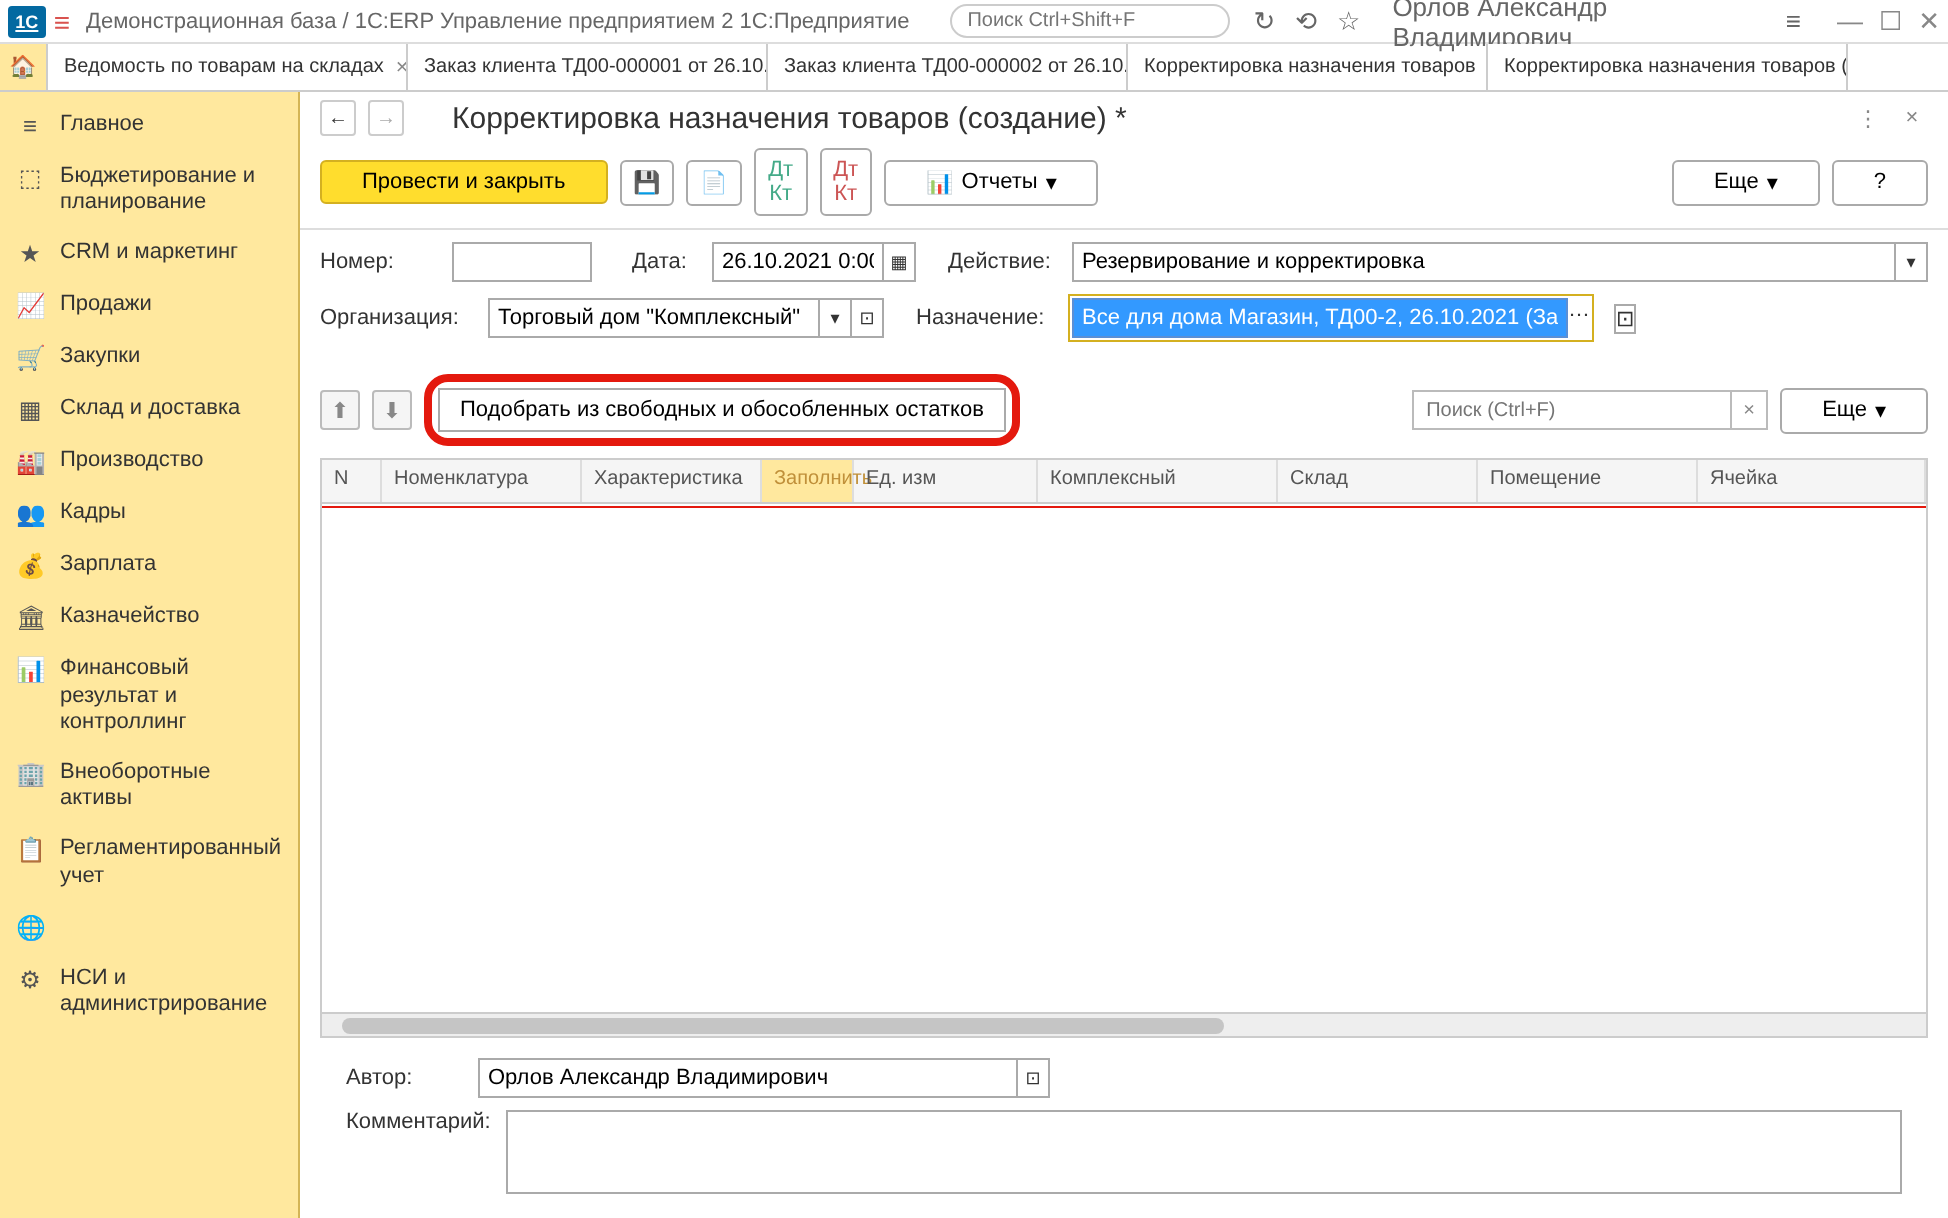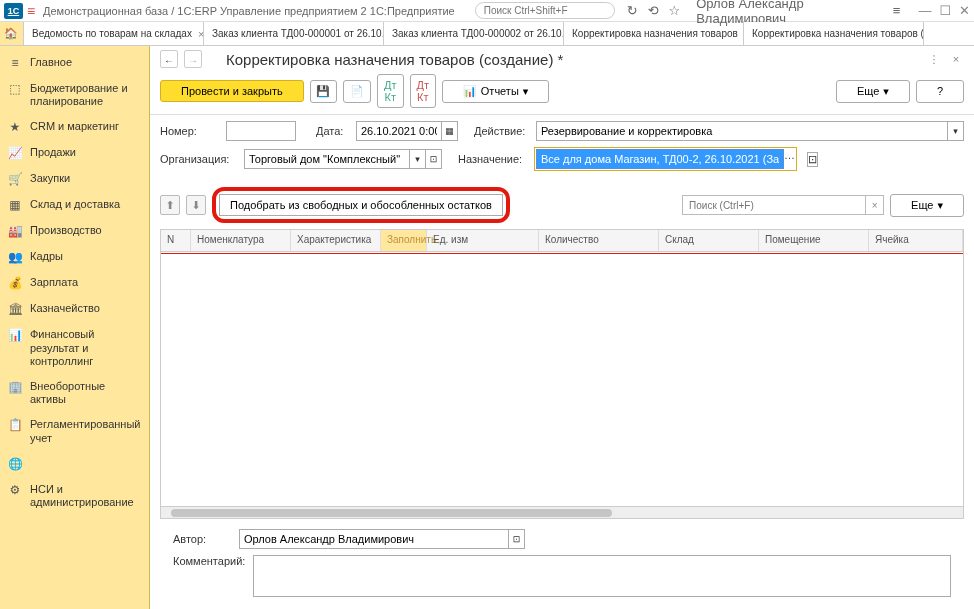--- a/index.html
+++ b/index.html
@@ -50,21 +50,21 @@
   .input { border: 1px solid #aaa; padding: 2px 4px; font-size: 11px; height: 20px; }
   .input-group { display: flex; }
   .input-group .drop { border: 1px solid #aaa; border-left: none; width: 16px; display:flex; align-items:center; justify-content:center; font-size:9px; background:#fff; cursor:pointer; }
   .highlighted-field { border: 1px solid #d4b020; padding: 1px; display:flex; }
   .highlighted-input { background: #3399ff; color: #fff; border: 1px solid #5a8fd6; padding: 2px 4px; font-size: 11px; height: 20px; width: 248px; }
   
   .table-toolbar { display: flex; align-items: center; padding: 4px 10px; gap: 6px; }
   .small-btn { width: 20px; height: 20px; border: 1px solid #bbb; border-radius: 2px; display:flex; align-items:center; justify-content:center; font-size: 11px; color: #888; cursor: pointer; background: #f5f5f5; }
   .red-box { border: 4px solid #e4190e; padding: 3px; display: inline-block; border-radius: 12px; }
   .pick-btn { border: 1px solid #aaa; padding: 4px 10px; font-size: 11px; background: #fff; cursor: pointer; }
-  .search-table { border: 1px solid #bbb; padding: 2px 6px; font-size: 10px; color: #999; width: 184px; height: 20px; }
+  .search-table { border: 1px solid #bbb; padding: 2px 6px; font-size: 10px; color: #999; width: 160px; height: 20px; }
   .search-wrap { margin-left: auto; display: flex; align-items: center; gap: 6px; }
   .clear-search { width: 18px; height: 20px; border: 1px solid #bbb; border-left:none; display:flex;align-items:center;justify-content:center; font-size:10px; color:#888; cursor:pointer;}
   
   .grid-wrap { margin: 2px 10px 4px 10px; border: 1px solid #ccc; height: 310px; position: relative; display:flex; flex-direction:column; }
   .grid-header { display: flex; background: #f5f5f5; border-bottom: 1px solid #ccc; height: 22px; font-size: 10px; color: #555; }
   .gh { border-right: 1px solid #ddd; padding: 4px 6px; }
   .grid-body { flex: 1; background: #fff; position: relative; }
   .red-line { position: absolute; top: 0; left: 0; right: 0; height: 2px; border-bottom: 1px solid #e4190e; }
   .grid-scroll { height: 12px; background: #eee; border-top: 1px solid #ccc; position: relative; }
   .scroll-thumb { position:absolute; left:10px; width: 55%; top:2px; height:8px; background:#c5c5c5; border-radius:4px; }
@@ -251,22 +251,22 @@
         <button class="btn"><span>Еще</span> ▾</button>
       </div>
     </div>
 
     <div class="grid-wrap">
       <div class="grid-header">
         <div class="gh" style="width:30px">N</div>
         <div class="gh" style="width:100px">Номенклатура</div>
         <div class="gh" style="width:90px">Характеристика</div>
         <div class="gh" style="width:46px;background:#ffe89e;color:#c0903a">Заполнить</div>
-        <div class="gh" style="width:112px">Ед. изм</div>
-        <div class="gh" style="width:120px">Количество</div>
+        <div class="gh" style="width:92px">Ед. изм</div>
+        <div class="gh" style="width:120px">Комплексный</div>
         <div class="gh" style="width:100px">Склад</div>
         <div class="gh" style="width:110px">Помещение</div>
         <div class="gh" style="flex:1">Ячейка</div>
       </div>
       <div class="grid-body">
         <div class="red-line"></div>
       </div>
       <div class="grid-scroll">
         <div class="scroll-thumb"></div>
       </div>

